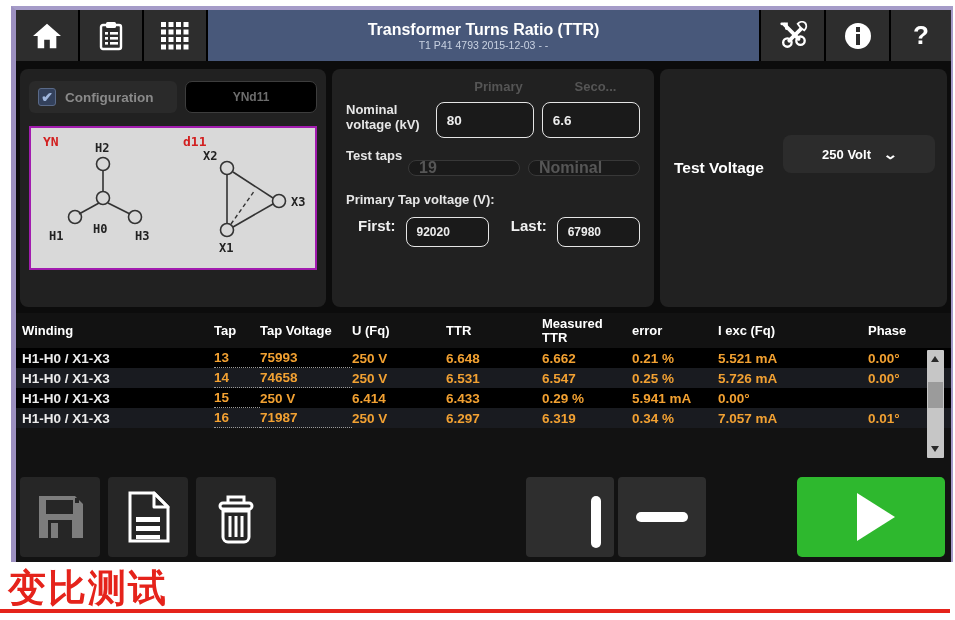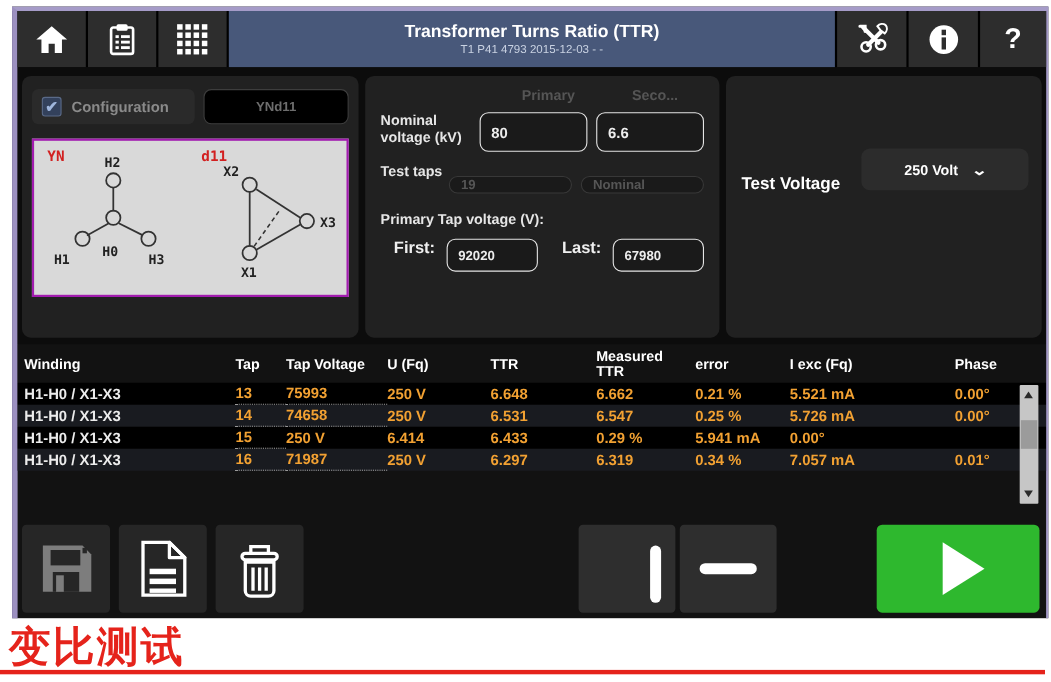--- a/index.html
+++ b/index.html
@@ -36,21 +36,21 @@
   .diagram { margin-top:13px; width:288px; height:144px; background:#d9d9d9; border:2px solid #a21caf; }
 
   
   .p2-headers { display:flex; margin-left:108px; }
   .p2-headers span { width:112px; text-align:center; color:#555; font-size:13px; font-weight:bold; }
   .p2-headers span + span { margin-left:8px; }
   .p2-row { display:flex; align-items:flex-start; margin-top:8px; }
   .p2-label { width:104px; color:#e6e6e6; font-size:13px; font-weight:bold; line-height:15px; }
   .inp { width:112px; height:36px; background:#1a1a1a; border:1px solid #e5e5e5; border-radius:8px; color:#ededed; font-size:13.5px; font-weight:bold; display:flex; align-items:center; padding-left:10px; }
   .inp + .inp { margin-left:8px; }
-  .inp.dim { border-color:#383838; color:#565656; height:16px; font-size:12px; }
+  .inp.dim { border-color:#383838; color:#565656; height:16px; font-size:16px; }
   .p2-section { margin-top:16px; color:#e6e6e6; font-size:13px; font-weight:bold; }
   .fl-row { display:flex; align-items:flex-start; margin-top:10px; }
   .fl-label { color:#f0f0f0; font-size:15px; font-weight:bold; margin:0 10px 0 12px; }
   .inp.small { width:94px; height:30px; font-size:12px; font-weight:bold; }
 
   
   .tv-row { position:absolute; left:14px; right:12px; top:62px; display:flex; align-items:center; }
   .tv-label { color:#fff; font-size:15.5px; font-weight:bold;margin-top:28px; }
   .dropdown { margin-left:auto; width:152px; height:38px; background:#2c2c2c; border-radius:8px; display:flex; align-items:center; justify-content:center; gap:14px; cursor:pointer; }
   .dd-value { color:#fff; font-size:13px; font-weight:bold; }

